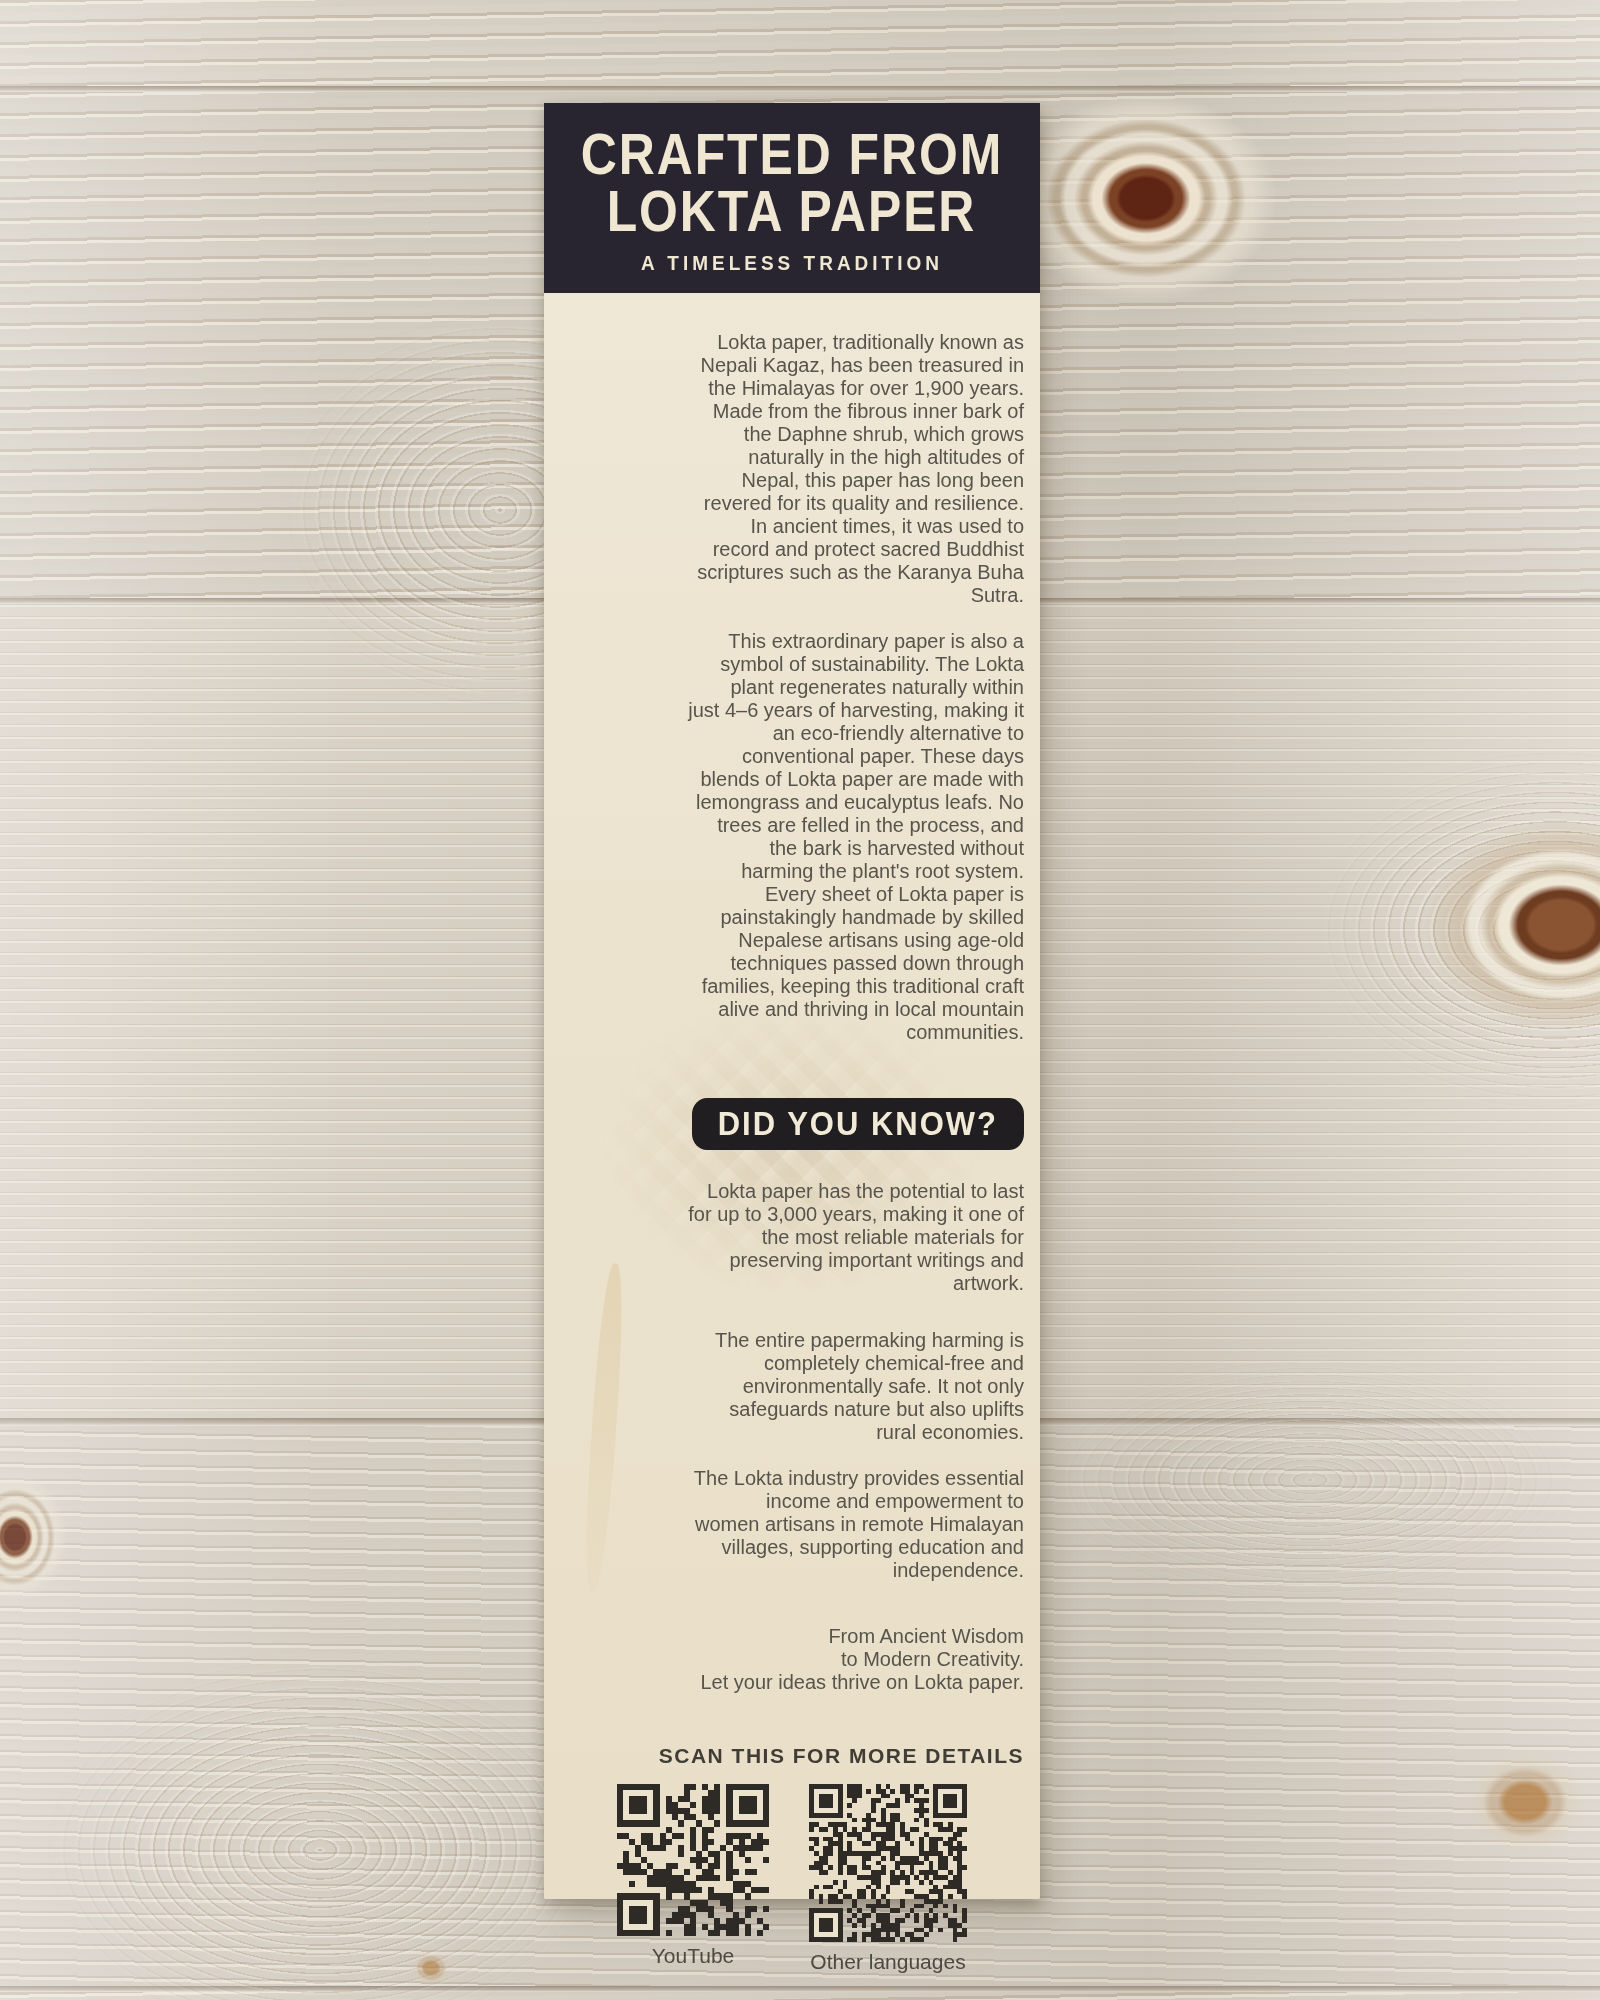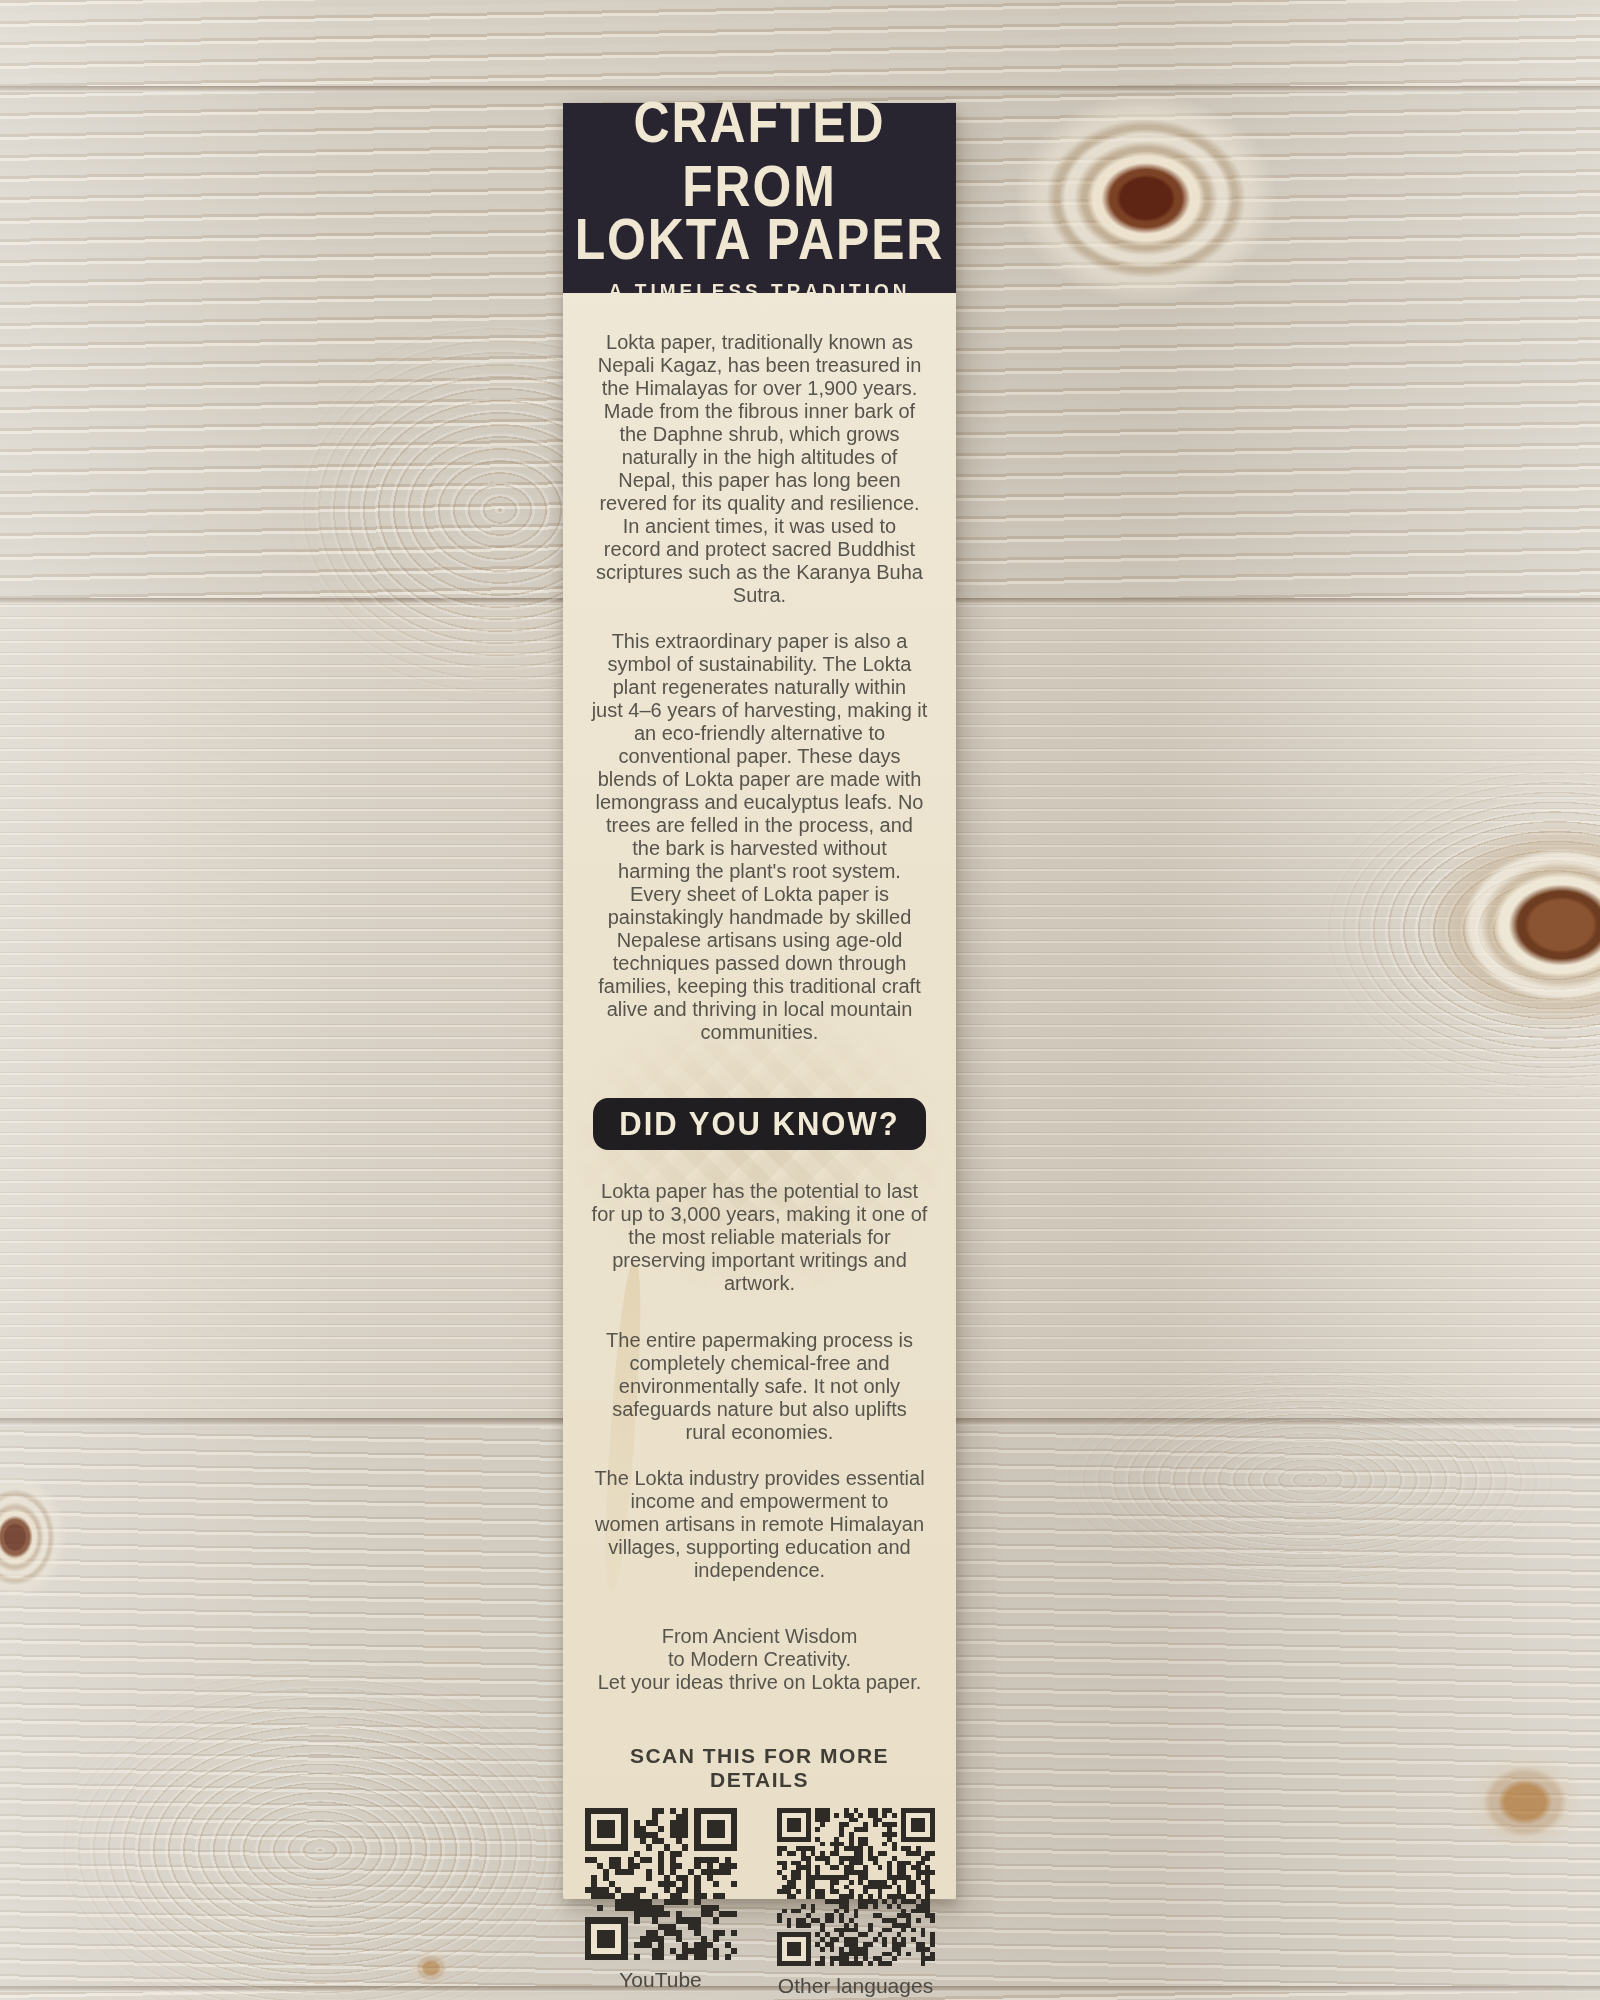--- a/index.html
+++ b/index.html
@@ -43,24 +43,24 @@
       rgba(190,165,130,.4) 43% 45%, transparent 60%);}
   .knot-core-tan{
     background:radial-gradient(ellipse at 50% 50%,
       rgba(176,120,56,.75) 0 22%, rgba(176,130,80,.35) 30% 38%, rgba(220,200,170,.3) 46%, transparent 65%);}
   .swirl{position:absolute;border-radius:50%;
     background:repeating-radial-gradient(ellipse 50% 42% at 50% 50%,
       rgba(158,132,98,.30) 0 2px, rgba(255,255,255,.28) 2px 5px, rgba(0,0,0,0) 5px 15px);
     -webkit-mask:radial-gradient(closest-side,#000 55%,transparent 98%);
             mask:radial-gradient(closest-side,#000 55%,transparent 98%);}
   
-  .card{position:absolute;left:563px;top:103px;width:393px;height:1796px;
+  .card{position:absolute;left:544px;top:103px;width:496px;height:1796px;
     background:linear-gradient(180deg,#f0e9d8 0%, #ece3cf 45%, #e9dfc8 100%);
     box-shadow:0 6px 14px rgba(70,55,35,.30), 14px 18px 34px rgba(70,55,35,.18);
-    border-radius:2px;text-align:center;}
+    border-radius:2px;text-align:right;}
   .band{height:190px;background:var(--header_band,#292530);color:var(--header_text,#efe7d2);
     display:flex;flex-direction:column;align-items:center;justify-content:center;padding-top:4px;box-sizing:border-box;}
   .band .hline{display:inline-block;font-weight:bold;font-size:52px;line-height:57px;
     letter-spacing:2px;transform:scaleY(1.12) scaleX(.96);}
   .band .sub{margin-top:13px;font-weight:bold;font-size:19px;letter-spacing:4px;
     transform:scaleY(1.05);}
   .content{position:relative;padding:0 16px;color:var(--text,#57544c);}
   .para{white-space:pre-line;font-size:20px;line-height:23px;margin:23px 0;}
   .para.first{margin-top:38px;}
   .badge{display:inline-block;margin:33px auto 32px;background:var(--badge_bg,#211e21);
@@ -152,21 +152,21 @@
 alive and thriving in local mountain
 communities.</div>
 
     <div class="badge">DID YOU KNOW?</div>
 
     <div class="para" style="margin-top:0;">Lokta paper has the potential to last
 for up to 3,000 years, making it one of
 the most reliable materials for
 preserving important writings and
 artwork.</div>
-    <div class="para" style="margin-top:34px;">The entire papermaking process is
+    <div class="para" style="margin-top:34px;">The entire papermaking harming is
 completely chemical-free and
 environmentally safe. It not only
 safeguards nature but also uplifts
 rural economies.</div>
     <div class="para" style="">The Lokta industry provides essential
 income and empowerment to
 women artisans in remote Himalayan
 villages, supporting education and
 independence.</div>
 

